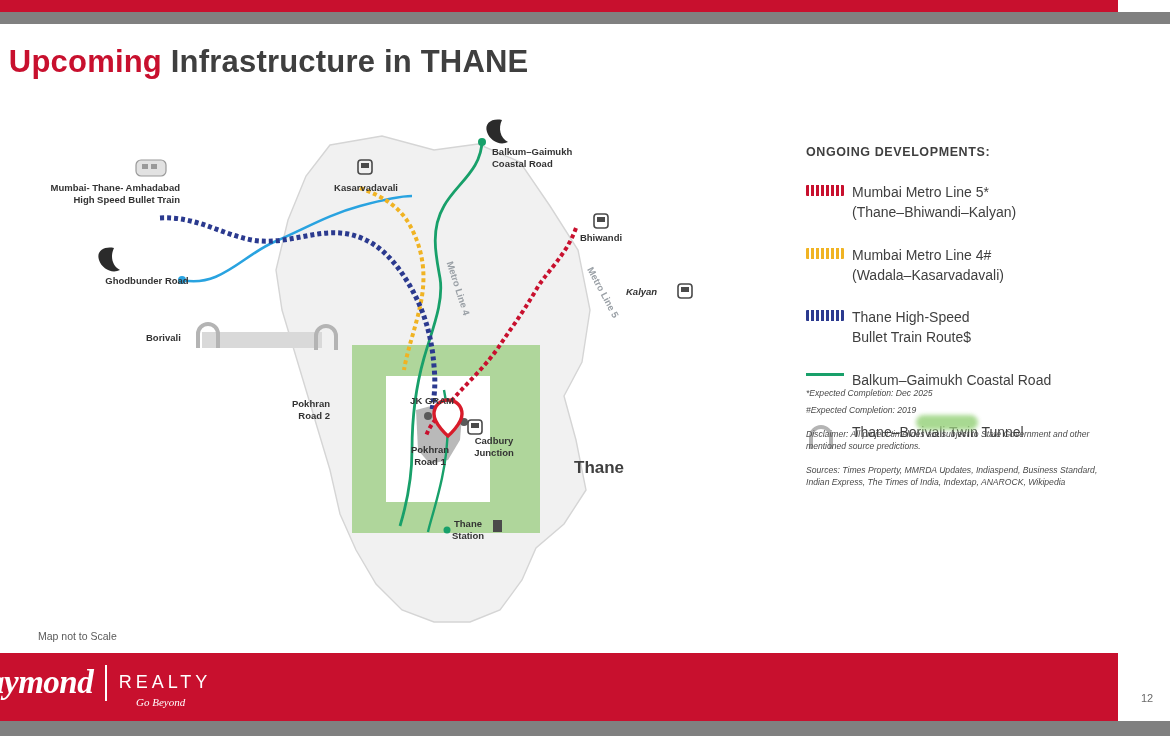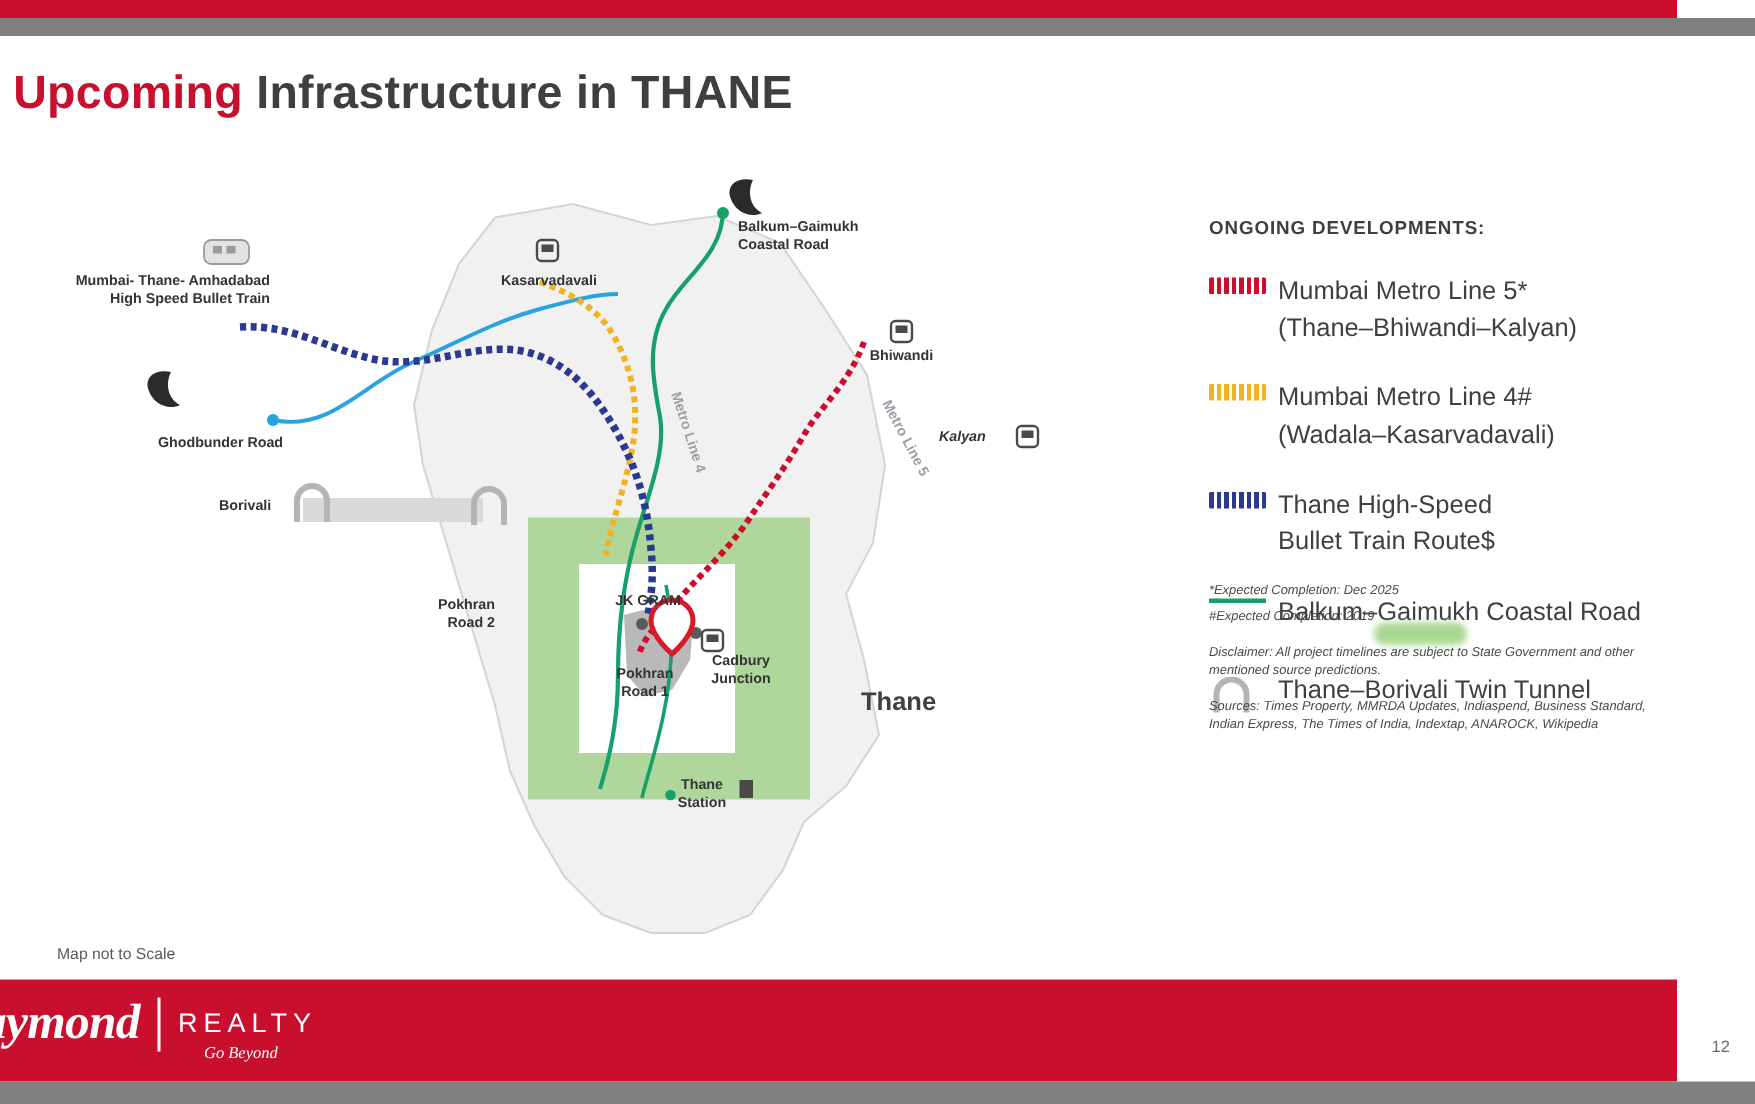--- a/index.html
+++ b/index.html
@@ -115,21 +115,21 @@
   }
   .legend-icon {
     width: 46px;
     flex: 0 0 46px;
     display: flex;
     align-items: center;
     justify-content: flex-start;
     padding-top: 4px;
   }
   .legend-text {
-    font-size: 17px;
+    font-size: 14px;
     color: #3f3f3f;
     line-height: 1.45;
     padding-top: 1px;
   }
   .hatch {
     width: 38px;
     height: 11px;
     position: relative;
     overflow: hidden;
     border-radius: 1px;
@@ -304,21 +304,21 @@
       </g>
     </svg>
 
     <div class="map-label right" style="left:-20px; top:72px; width:170px; white-space:pre-line;">Mumbai- Thane- Amhadabad
 High Speed Bullet Train</div>
     <div class="map-label center" style="left:290px; top:72px; width:92px;">Kasarvadavali</div>
     <div class="map-label" style="left:462px; top:36px; white-space:pre-line;">Balkum–Gaimukh
 Coastal Road</div>
     <div class="map-label center" style="left:540px; top:122px; width:62px;">Bhiwandi</div>
     <div class="map-label" style="left:596px; top:176px;font-style:italic;">Kalyan</div>
-    <div class="map-label center" style="left:52px; top:180px; width:130px;text-align:center;">Ghodbunder Road</div>
+    <div class="map-label center" style="left:52px; top:165px; width:130px;text-align:center;">Ghodbunder Road</div>
     <div class="map-label" style="left:116px; top:222px;">Borivali</div>
     <div class="map-label right" style="left:224px; top:288px; width:76px; white-space:pre-line;">Pokhran
 Road 2</div>
     <div class="map-label center" style="left:354px; top:285px; width:96px;">JK GRAM</div>
     <div class="map-label center" style="left:428px; top:325px; width:72px; white-space:pre-line;">Cadbury
 Junction</div>
     <div class="map-label center" style="left:362px; top:334px; width:76px; white-space:pre-line;">Pokhran
 Road 1</div>
     <div class="map-label center" style="left:400px; top:408px; width:76px; white-space:pre-line;">Thane
 Station</div>

